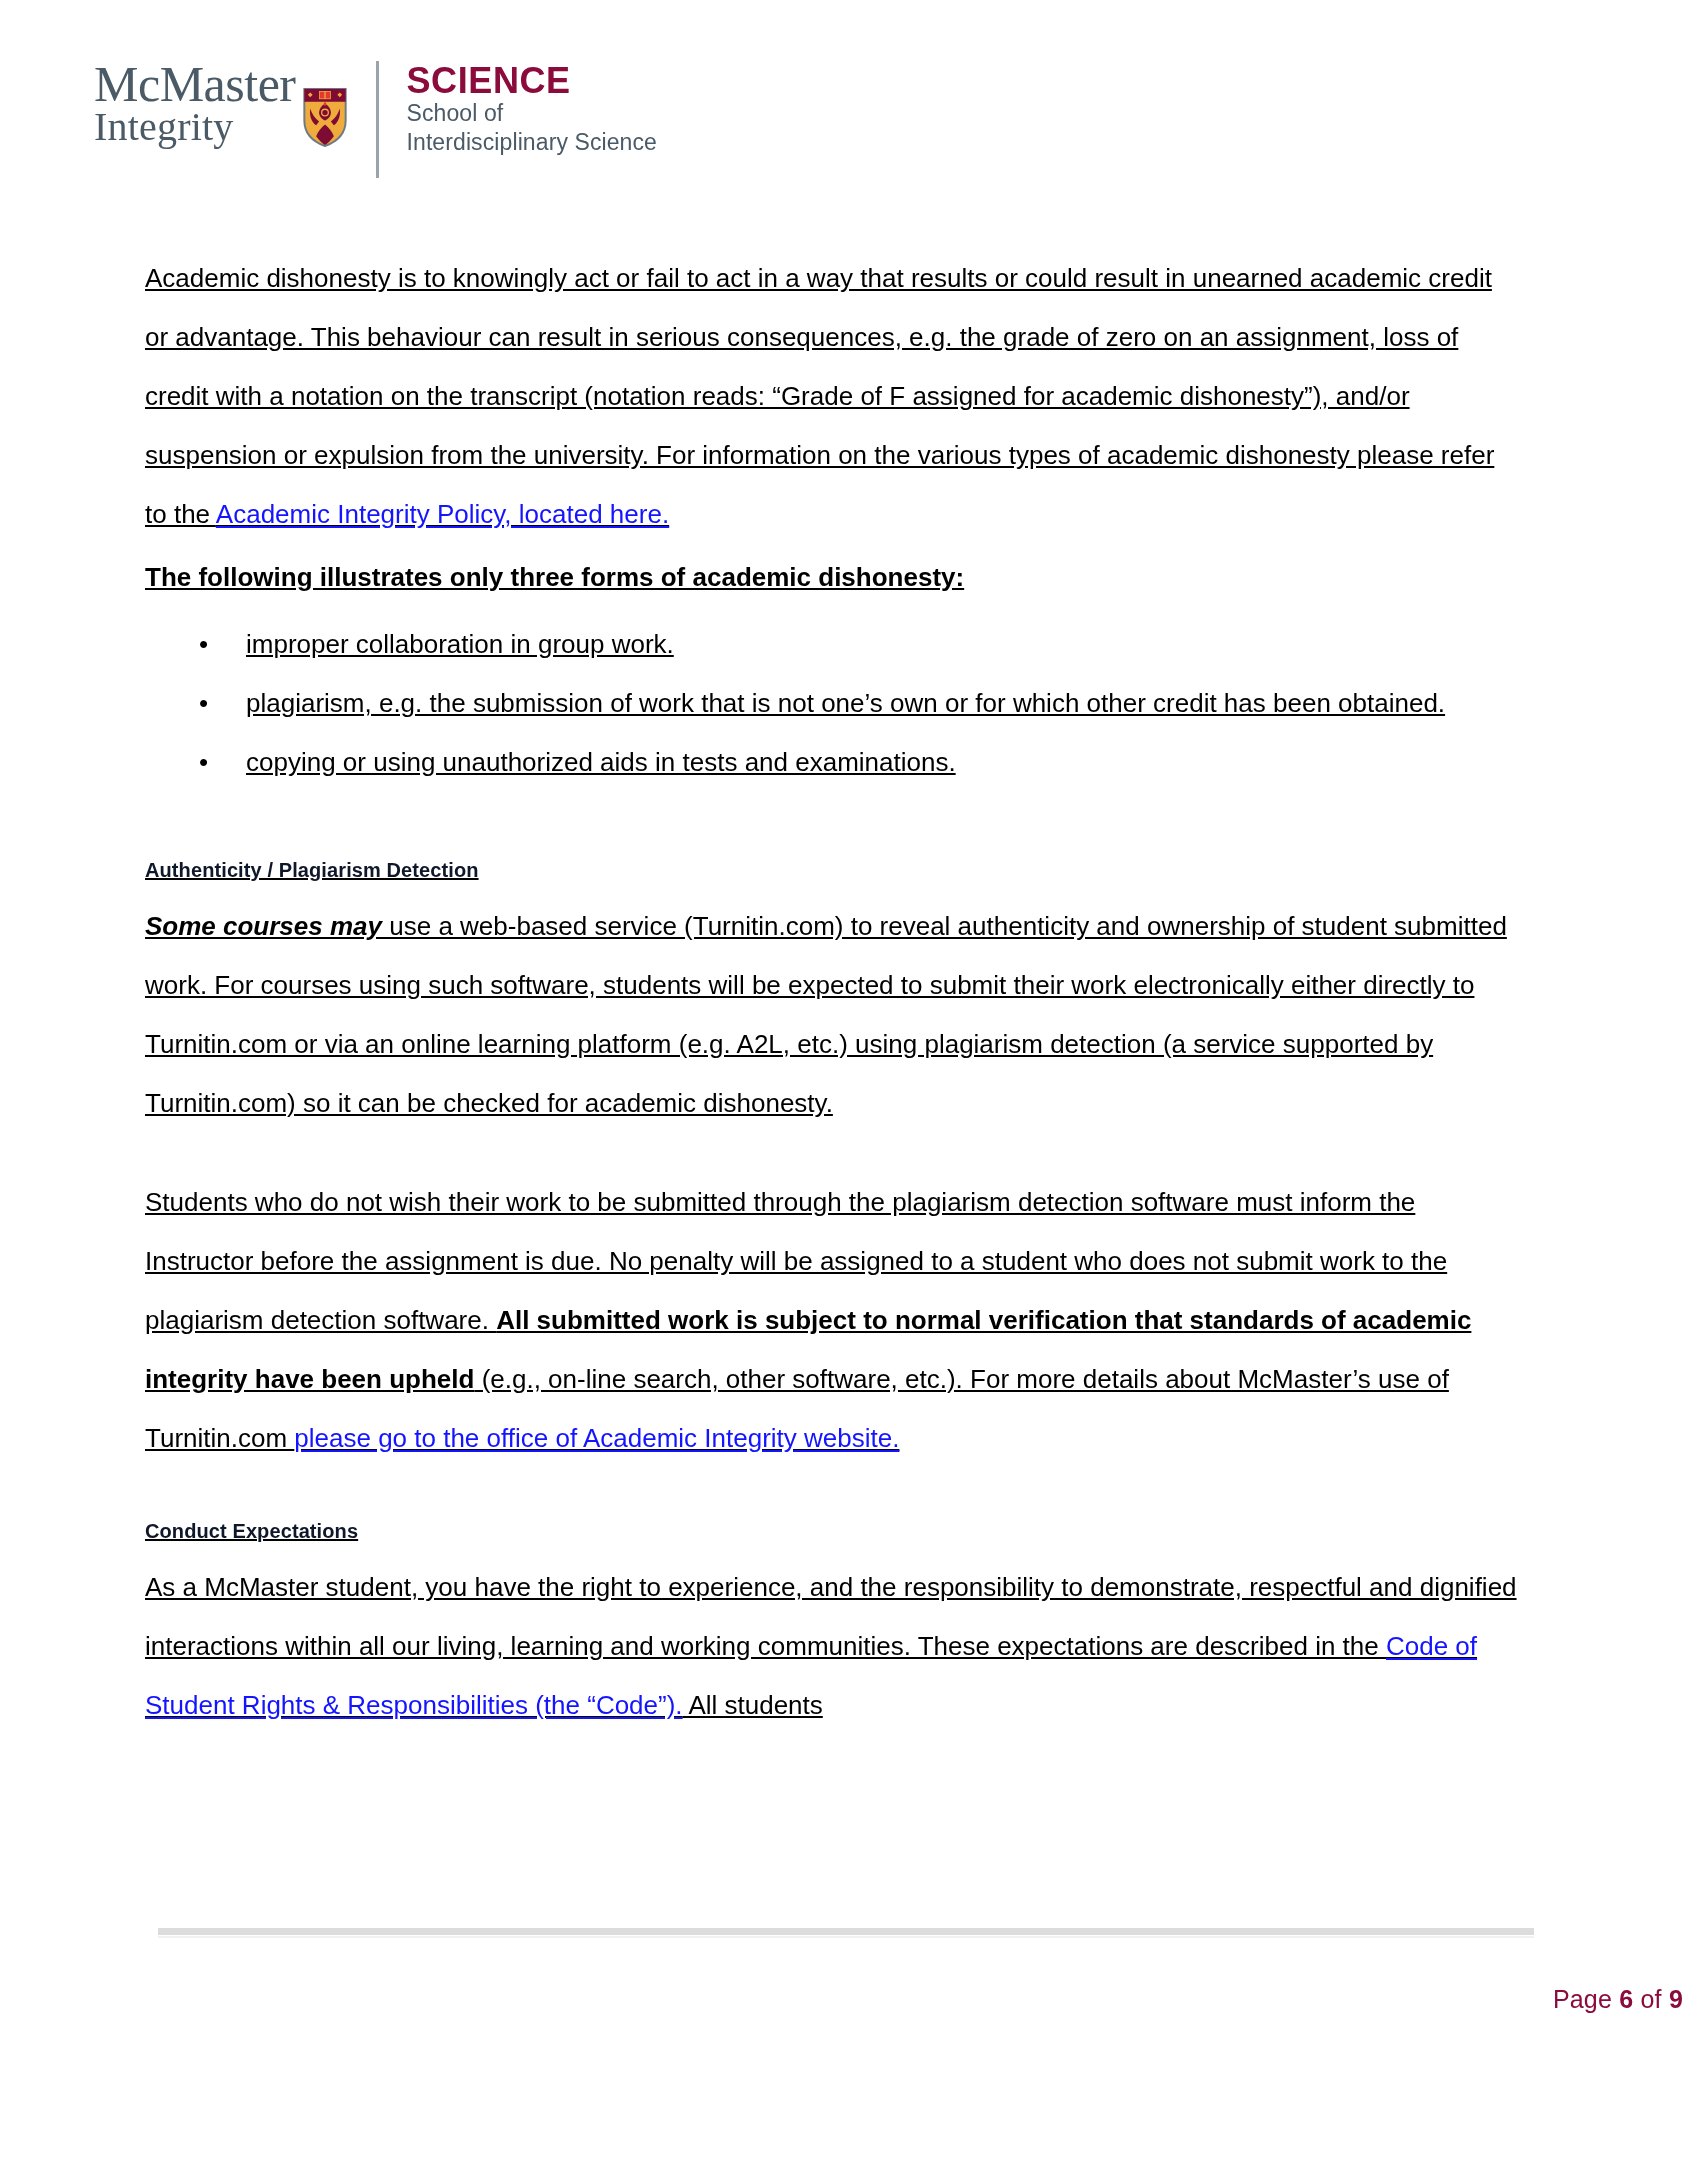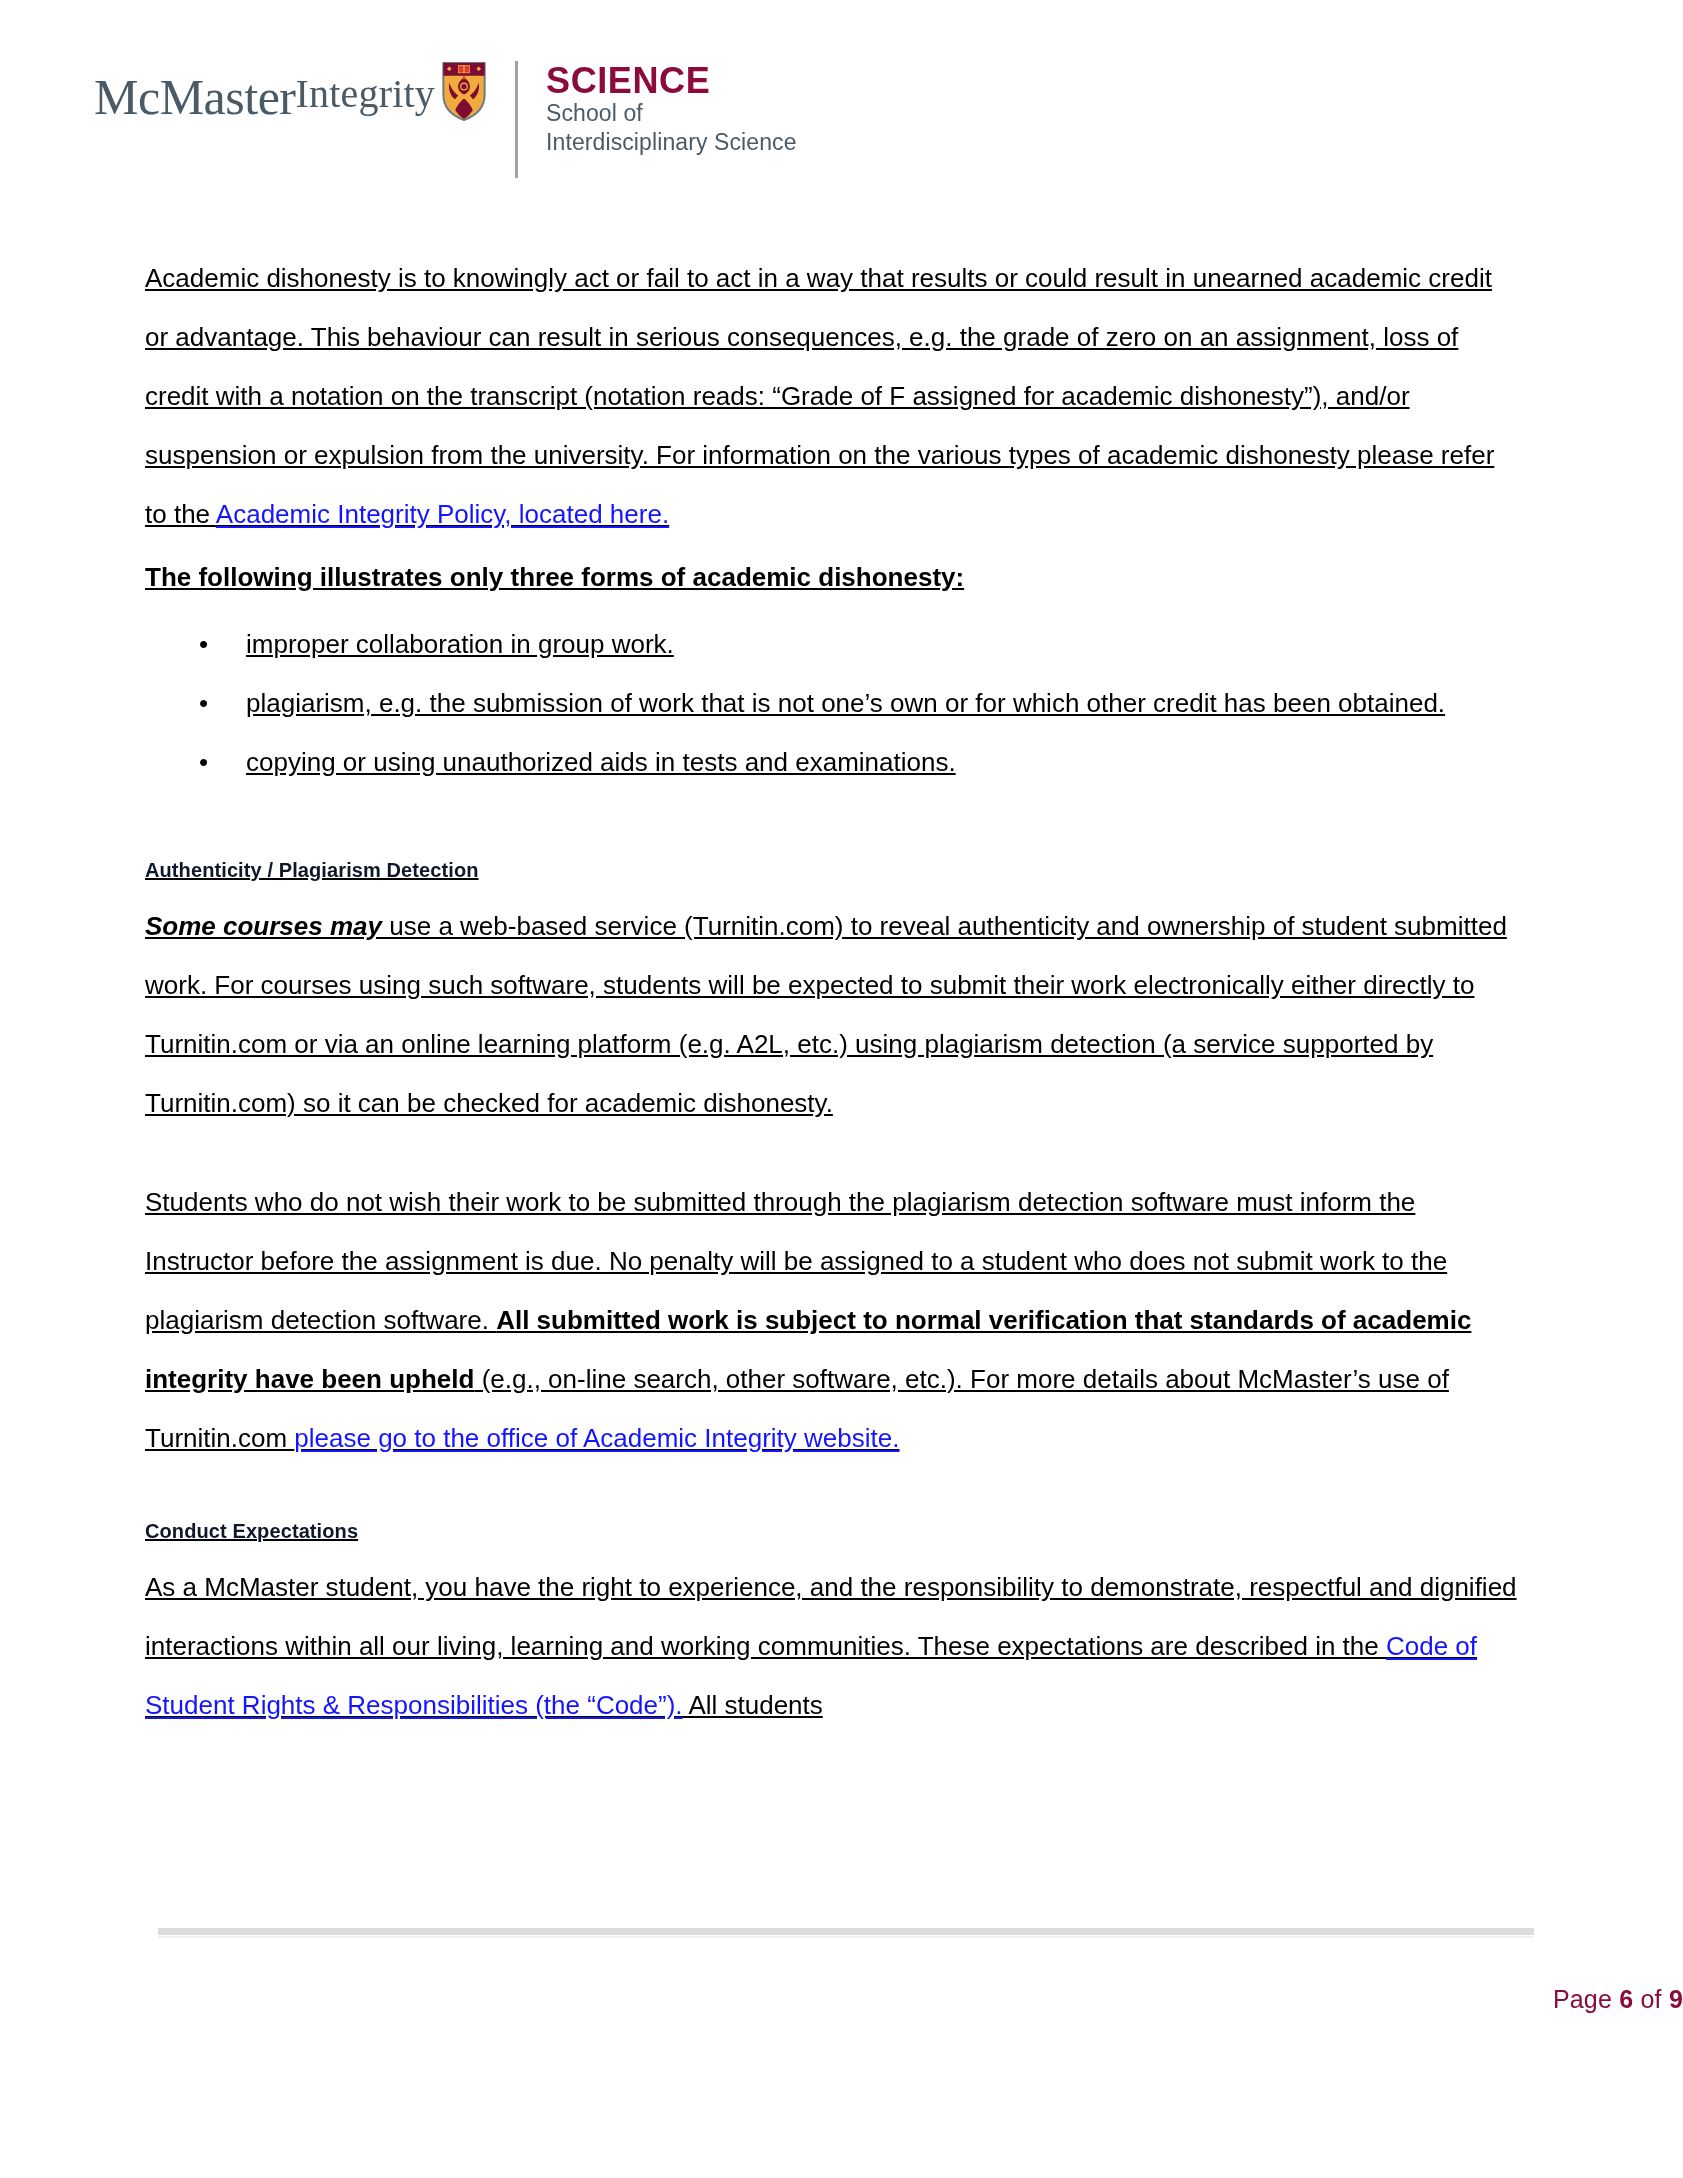--- a/index.html
+++ b/index.html
@@ -33,21 +33,21 @@
     align-items: flex-start;
     height: 119px;
   }
   .mac-lockup {
     display: flex;
     align-items: flex-end;
     position: relative;
   }
   .mac-wordmark {
     display: flex;
-    flex-direction: row;
+    flex-direction: column;
     line-height: 0.92;
     font-family: "Liberation Serif", serif;
     color: #4a5a66;
   }
   .mac-wordmark .mcmaster {
     font-size: 50px;
     letter-spacing: -0.5px;
     font-weight: 400;
   }
   .mac-wordmark .university {

